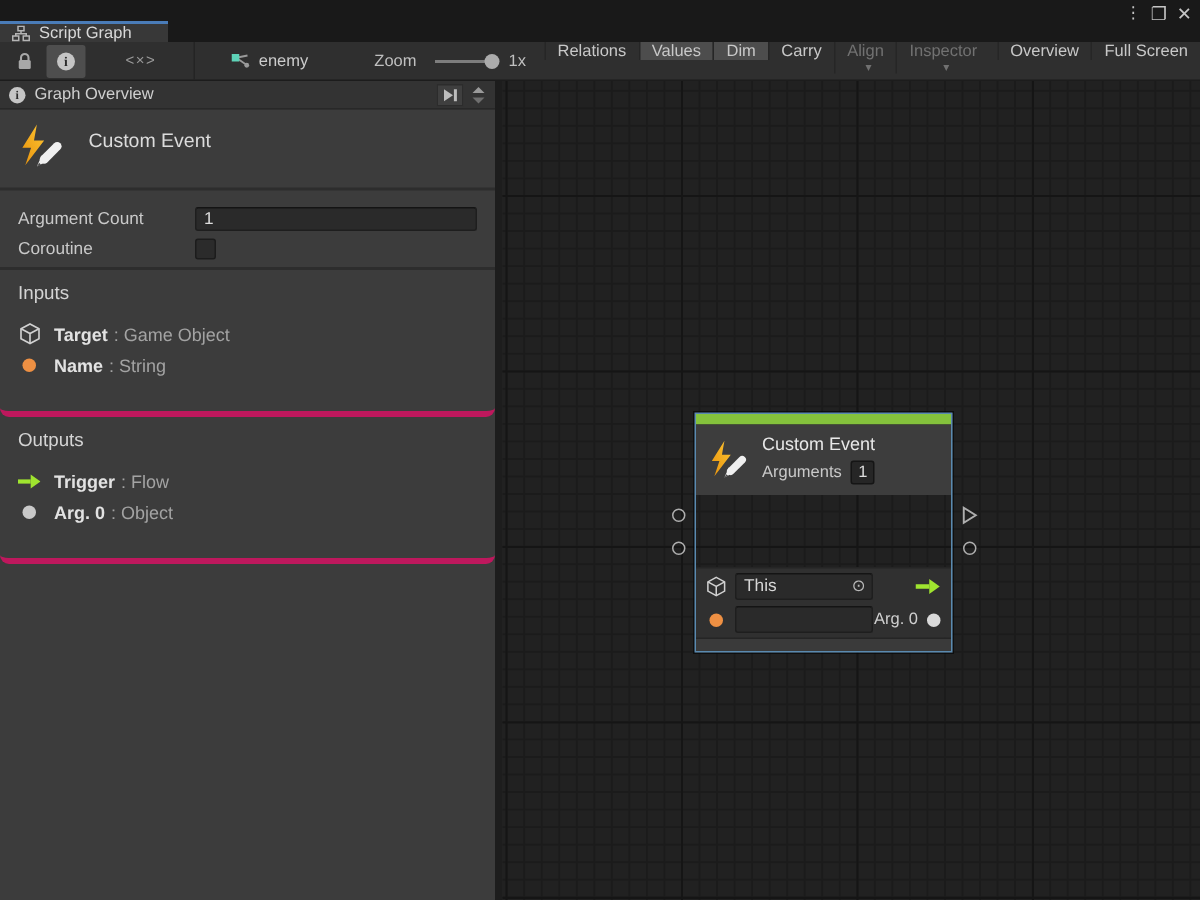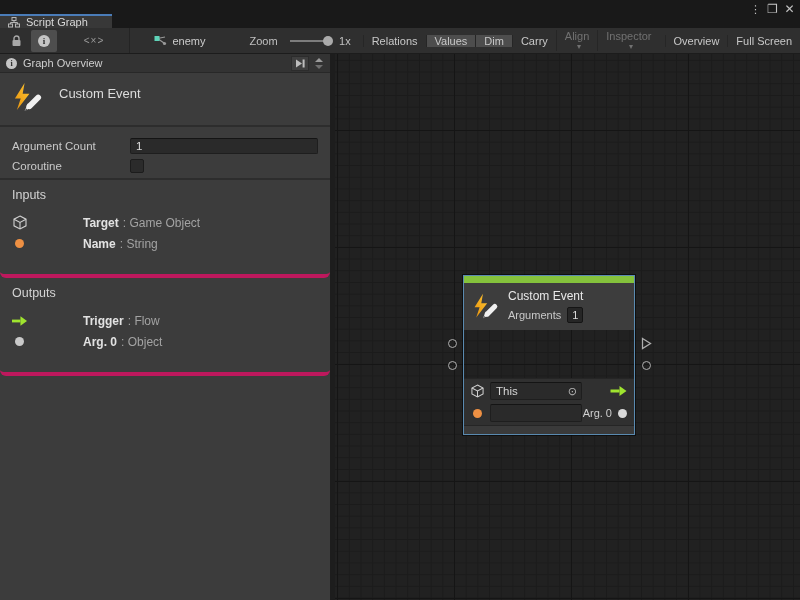--- a/index.html
+++ b/index.html
@@ -23,21 +23,21 @@
     justify-content:center; border-radius:2px; }
   .tb-iconbtn.active { background:#4e4e4e; }
   .tb-code { color:#9a9a9a; font-size:10px; letter-spacing:1px; min-width:44px; margin-left:14px;}
   .tb-sep { width:1px; height:100%; background:#242424; }
   .graph-ref { display:flex; align-items:center; gap:6px; margin-left:24px; color:#cccccc; }
   .zoom-label { margin-left:44px; color:#c0c0c0; }
   .zoom-track { width:80px; height:2px; background:#7d7d7d; margin-left:12px; position:relative; }
   .zoom-handle { position:absolute; right:-3px; top:-4px; width:10px; height:10px;
     border-radius:50%; background:#ababab; }
   .zoom-value { margin:0 10px 0 9px; color:#c0c0c0; }
-  .tb-buttons { display:flex; align-items:center; height:100%; margin-left:2px; }
+  .tb-buttons { display:flex; align-items:flex-start; height:100%; margin-left:2px; }
   .tb-btn { display:flex; align-items:center; padding:0 8px; border-left:1px solid #262626;
     color:#c8c8c8; white-space:nowrap; }
   .tb-btn.active { background:#4d4d4d; }
   .tb-btn.disabled { color:#717171;flex-direction:column; }
   .tb-btn .caret { font-size:8px; margin-left:4px; }
   .tb-btn.gap { margin-left:5px; border-left:1px solid #262626; }
 
   
   .main { display:flex; height:556px; }
   .inspector { width:335px; background:#3c3c3c; border-right:5px solid #1d1d1d;
@@ -66,21 +66,21 @@
   .text-input { flex:1; height:16px; background:#2a2a2a; border:1px solid #1e1e1e;
     border-top-color:#141414; border-radius:2px; color:#dddddd; font-size:11.5px; padding:0 5px;
     font-family:"Liberation Sans", sans-serif; outline:none; }
   .checkbox { width:14px; height:14px; background:#2b2b2b; border:1px solid #1c1c1c;
     border-radius:2px; }
 
   .ports-section { padding:8px 12px 20px; border-bottom:4px solid #be185d;border-radius:6px; }
   .section-header { font-size:12.5px; color:#d4d4d4; margin-bottom:10px; }
   .port-row { display:flex; align-items:center; height:21px; }
   .port-icon { width:15px; display:flex; align-items:center; justify-content:center; margin-right:9px; }
-  .port-name { font-size:12px; font-weight:bold; color:#e2e2e2;margin-left:47px; }
+  .port-name { font-size:12px; font-weight:bold; color:#e2e2e2; }
   .port-type { font-size:12px; color:#a3a3a3; margin-left:4px; }
   .dot { border-radius:50%; display:inline-block; }
   .filler { flex:1; }
 
   
   .graph { flex:1; position:relative; overflow:hidden;
     background-color:#212121;
     background-image:
       linear-gradient(to right, #151515 1px, transparent 1px),
       linear-gradient(to bottom, #151515 1px, transparent 1px),

